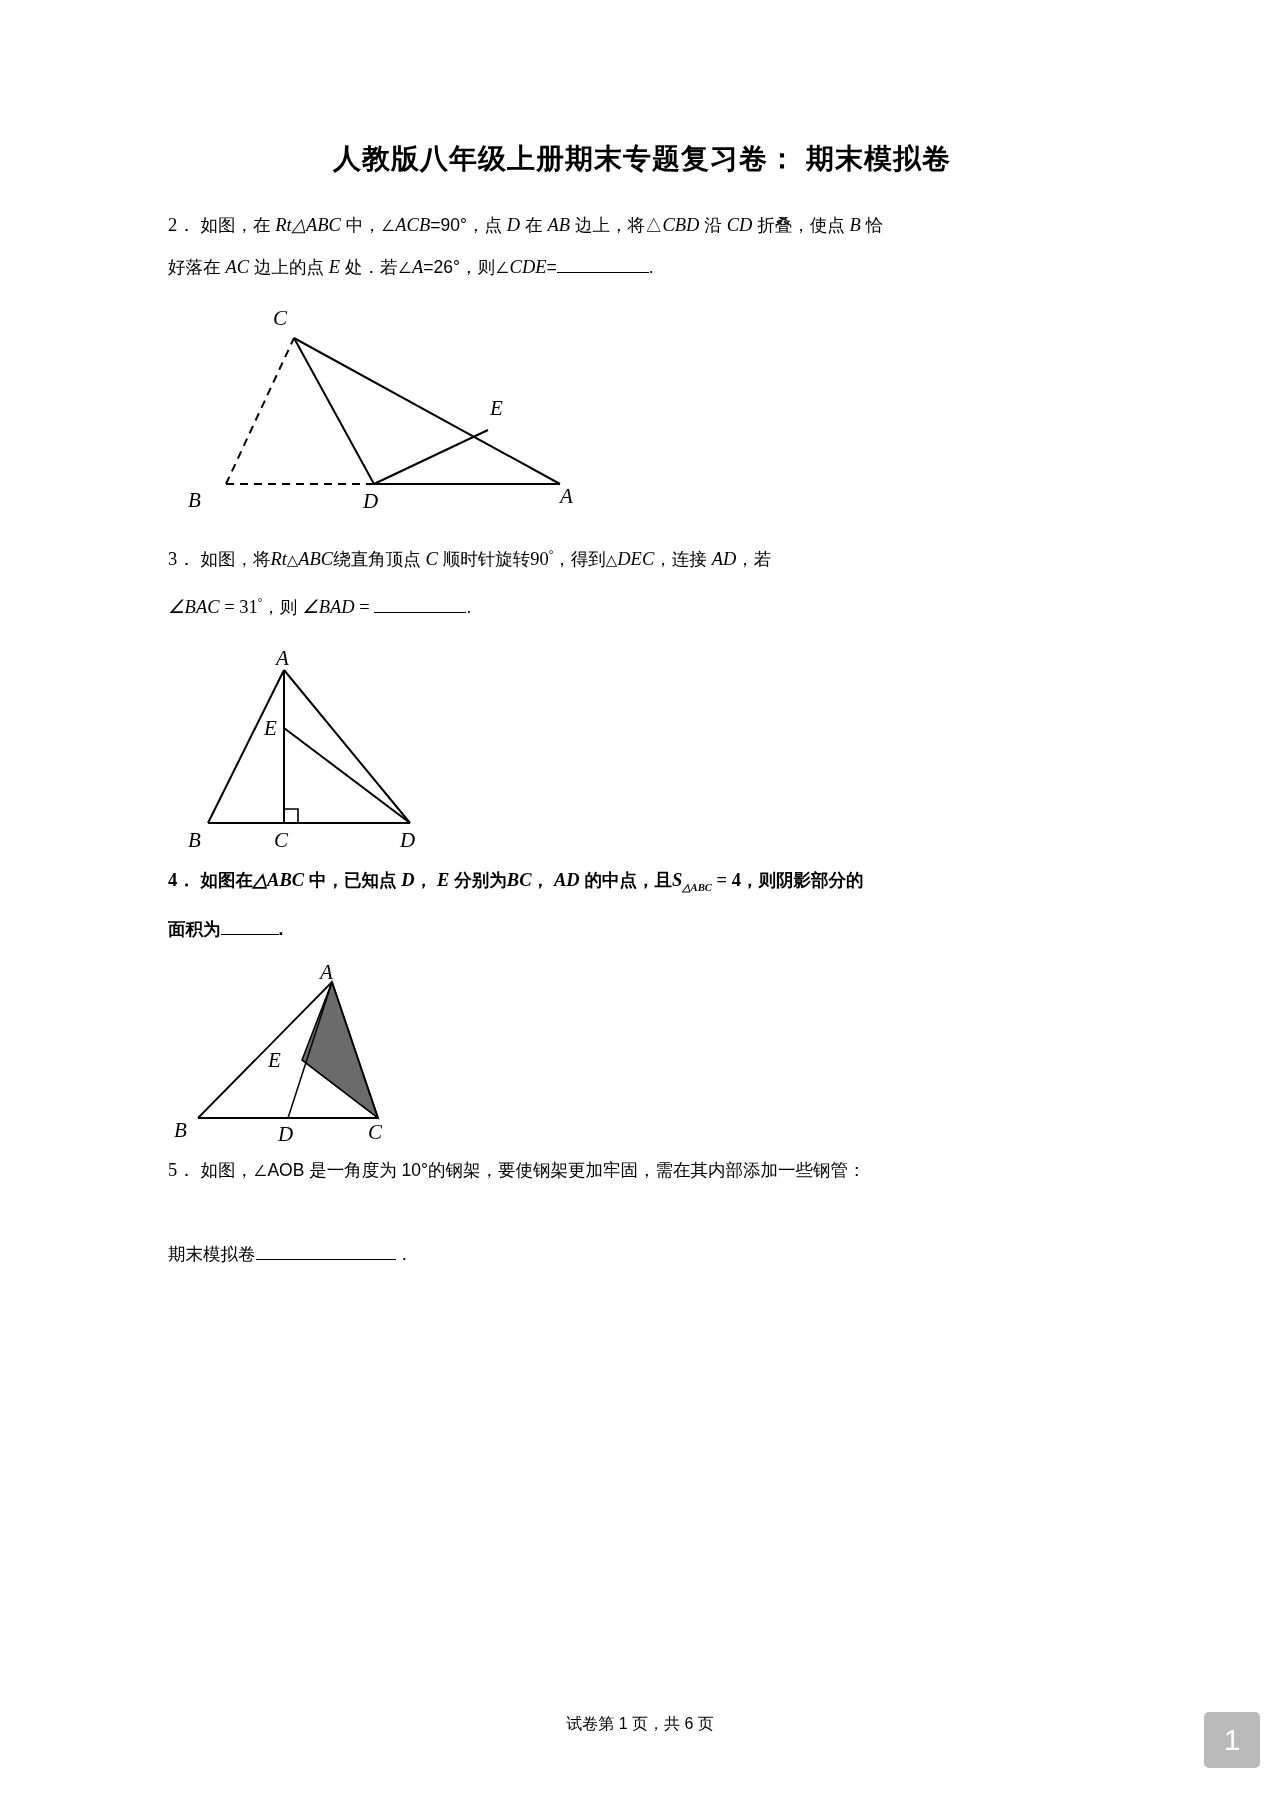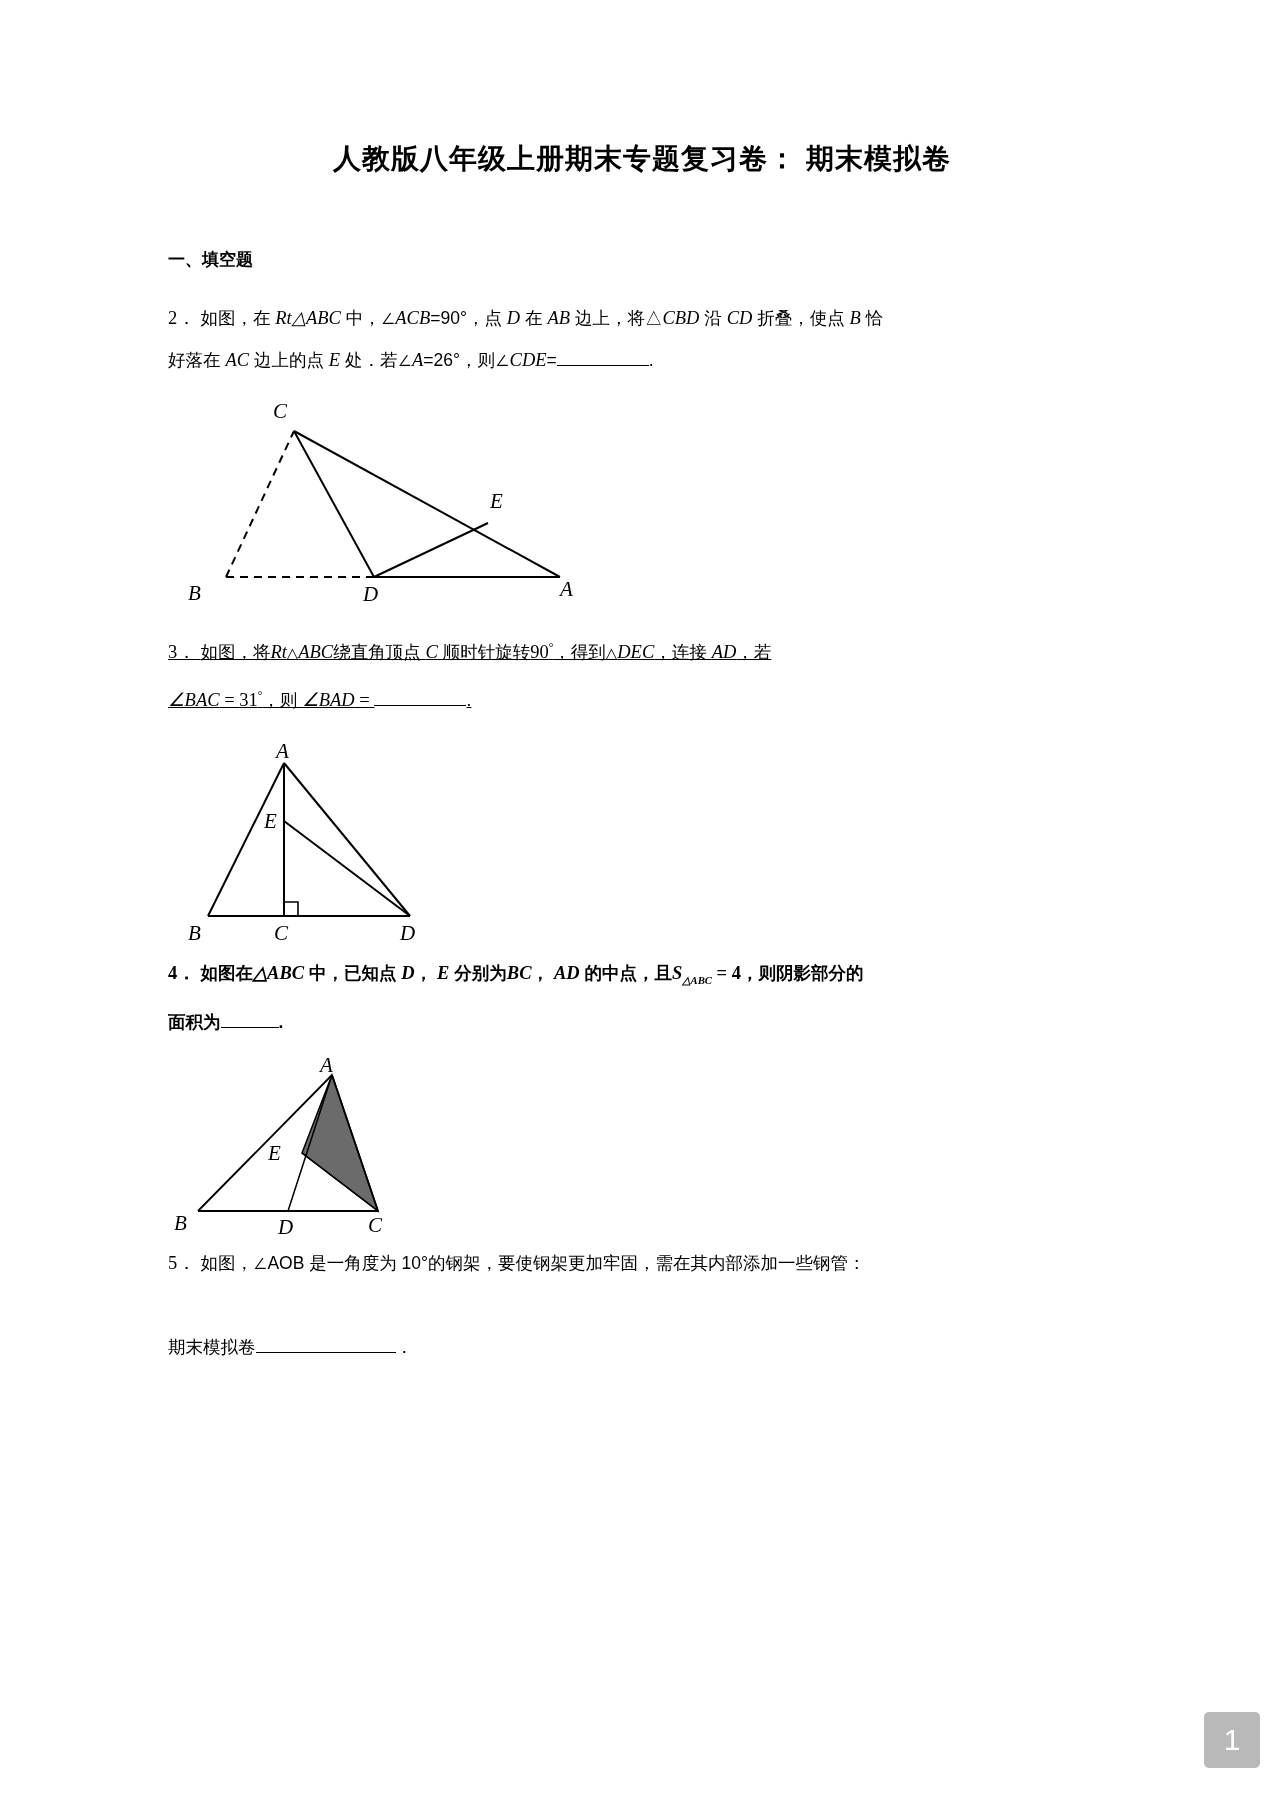--- a/index.html
+++ b/index.html
@@ -113,21 +113,20 @@
 </head>
 <body>
 
 <div class="page">
   <div class="sheet"></div>
 
   <div class="content">
 
     <div class="doc-title">人教版八年级上册期末专题复习卷： 期末模拟卷</div>
 
-    <div class="section-head">一、填空题</div>
 
 
     <div class="q" style="margin-top:26px;">
       <span class="num">2．</span>
       <span class="cn">如图，在 </span><span class="mi">Rt△ABC</span><span class="cn"> 中，∠</span><span class="mi">ACB</span><span class="cn">=90°，点 </span><span class="mi">D</span><span class="cn"> 在 </span><span class="mi">AB</span><span class="cn"> 边上，将△</span><span class="mi">CBD</span><span class="cn"> 沿 </span><span class="mi">CD</span><span class="cn"> 折叠，使点 </span><span class="mi">B</span><span class="cn"> 恰</span>
       <br>
       <span class="cn">好落在 </span><span class="mi">AC</span><span class="cn"> 边上的点 </span><span class="mi">E</span><span class="cn"> 处．若∠</span><span class="mi">A</span><span class="cn">=26°，则∠</span><span class="mi">CDE</span><span class="cn">=</span><span class="blank b-mid"></span><span class="cn">.</span>
     </div>
 
     <div class="figwrap" style="height:215px;margin-top:18px;">
@@ -144,21 +143,21 @@
 
         <line x1="196" y1="178" x2="382" y2="178" stroke="#000" stroke-width="2"></line>
       </svg>
       <span class="figlabel" style="left:105px;top:0px;">C</span>
       <span class="figlabel" style="left:322px;top:90px;">E</span>
       <span class="figlabel" style="left:20px;top:182px;">B</span>
       <span class="figlabel" style="left:195px;top:183px;">D</span>
       <span class="figlabel" style="left:392px;top:178px;">A</span>
     </div>
 
-    <div class="q" style="margin-top:12px;text-decoration:underline;">
+    <div class="q" style="margin-top:12px;">
       <span class="num">3．</span>
       <span class="cn">如图，将</span><span class="mi">Rt</span><span class="mn" style="font-size:0.8em;">△</span><span class="mi">ABC</span><span class="cn">绕直角顶点 </span><span class="mi">C</span><span class="cn"> 顺时针旋转</span><span class="mn">90</span><sup class="e" style="font-style:normal;">°</sup><span class="cn">，得到</span><span class="mn" style="font-size:0.8em;">△</span><span class="mi">DEC</span><span class="cn">，连接 </span><span class="mi">AD</span><span class="cn">，若</span>
       <br>
       <span class="mi">∠BAC</span><span class="mo"> = </span><span class="mn">31</span><sup class="e" style="font-style:normal;">°</sup><span class="cn">，则 </span><span class="mi">∠BAD</span><span class="mo"> = </span><span class="blank b-mid"></span><span class="cn">.</span>
     </div>
 
     <div class="figwrap" style="height:205px;margin-top:20px;">
       <svg width="400" height="205" viewBox="0 0 400 205" style="margin-left:20px;">
 
         <line x1="20" y1="175" x2="96" y2="22" stroke="#000" stroke-width="2"></line>
@@ -212,14 +211,15 @@
     <div class="q" style="margin-top:4px;">
       <span class="num">5．</span>
       <span class="cn">如图，∠AOB 是一角度为 10°的钢架，要使钢架更加牢固，需在其内部添加一些钢管：</span>
       <br>
       <br>
       <span class="cn">期末模拟卷</span><span class="blank b-xl"></span><span class="cn">．</span>
     </div>
 
   </div>
 
+  <div class="footer">试卷第 1 页，共 6 页</div>
   <div class="pagebadge">1</div>
 </div>
 
 </body></html>

